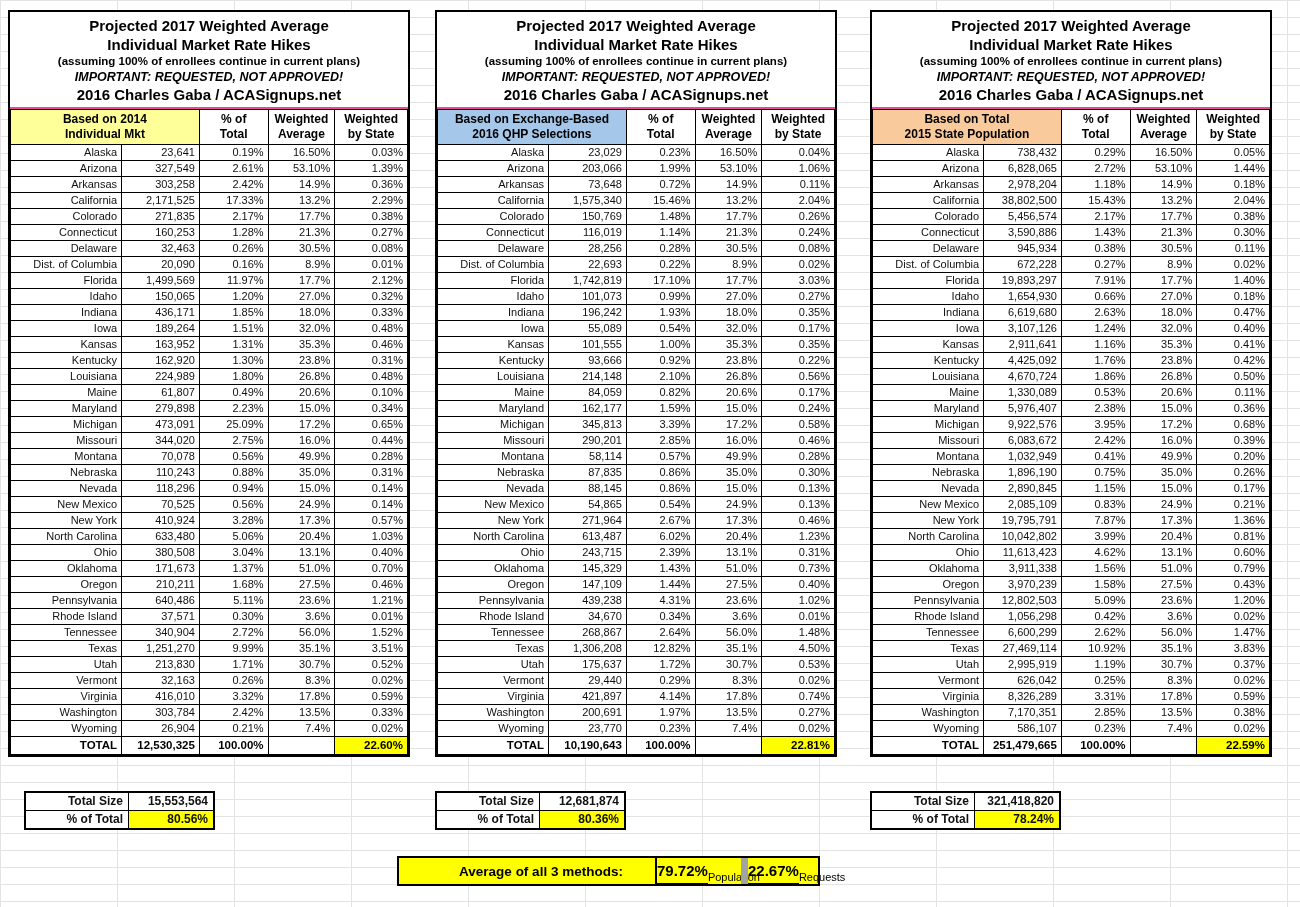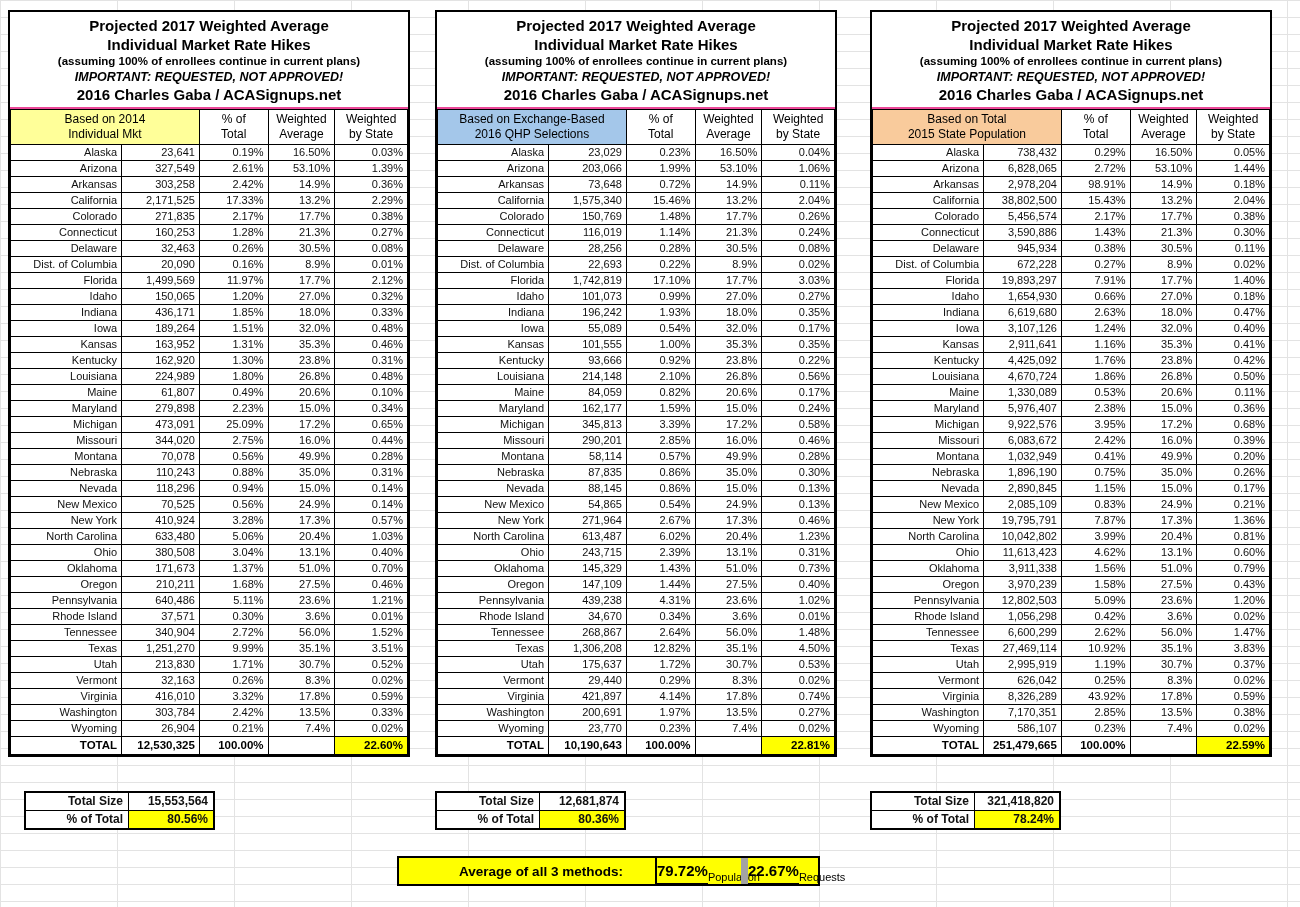--- a/index.html
+++ b/index.html
@@ -18,21 +18,21 @@
   .tbl{border:2px solid #000;background:#fff;width:398px;}
   .title-block{border-bottom:2px solid #ec4899;text-align:center;padding:4px 2px 3px;background:#fff;}
   .title-main{font-size:15px;font-weight:bold;line-height:19px;}
   .title-sub{font-size:11.5px;font-weight:bold;line-height:15px;}
   .title-warn{font-size:12.5px;font-weight:bold;font-style:italic;line-height:16px;}
   .title-credit{font-size:15px;font-weight:bold;line-height:19px;}
   table.data{border-collapse:collapse;width:100%;table-layout:fixed;}
   table.data th,table.data td{border:1px solid #000;overflow:hidden;}
   col.c-state{width:110px;}col.c-val{width:77px;}col.c-pct{width:68px;}
   col.c-wavg{width:66px;}col.c-wstate{width:72px;}
-  thead th{font-size:12px;font-weight:normal;text-align:center;line-height:15px;padding:2px 1px;background:#fff;border-bottom:2px solid #000;}
+  thead th{font-size:12px;font-weight:bold;text-align:center;line-height:15px;padding:2px 1px;background:#fff;border-bottom:2px solid #000;}
   th.hdr-1{background:#FFFF99;}
   th.hdr-2{background:#A4C7EA;}
   th.hdr-3{background:#F9CB9C;}
   tbody td{font-size:11px;height:15px;line-height:15px;padding:0 4px;text-align:right;white-space:nowrap;color:#111;background:#fff;}
   tr.total-row td{font-weight:bold;color:#000;font-size:11.5px;height:17px;line-height:17px;}
   td.hl{background:#FFFF00 !important;}
   table.mini{border-collapse:collapse;border:2px solid #000;margin-top:34px;background:#fdba74;}
   table.mini td{border:1px solid #000;font-size:12px;font-weight:bold;height:17px;line-height:17px;padding:0 5px;text-align:right;white-space:nowrap;background:#fff;}
   .mini-label{width:92px;}
   .mini-val{width:74px;}
@@ -703,21 +703,21 @@
             <tr>
               <td>Arizona</td>
               <td>6,828,065</td>
               <td>2.72%</td>
               <td>53.10%</td>
               <td>1.44%</td>
             </tr>
             <tr>
               <td>Arkansas</td>
               <td>2,978,204</td>
-              <td>98.91%</td>
+              <td>1.18%</td>
               <td>14.9%</td>
               <td>0.18%</td>
             </tr>
             <tr>
               <td>California</td>
               <td>38,802,500</td>
               <td>15.43%</td>
               <td>13.2%</td>
               <td>2.04%</td>
             </tr>
@@ -927,21 +927,21 @@
             <tr>
               <td>Vermont</td>
               <td>626,042</td>
               <td>0.25%</td>
               <td>8.3%</td>
               <td>0.02%</td>
             </tr>
             <tr>
               <td>Virginia</td>
               <td>8,326,289</td>
-              <td>43.92%</td>
+              <td>3.31%</td>
               <td>17.8%</td>
               <td>0.59%</td>
             </tr>
             <tr>
               <td>Washington</td>
               <td>7,170,351</td>
               <td>2.85%</td>
               <td>13.5%</td>
               <td>0.38%</td>
             </tr>

